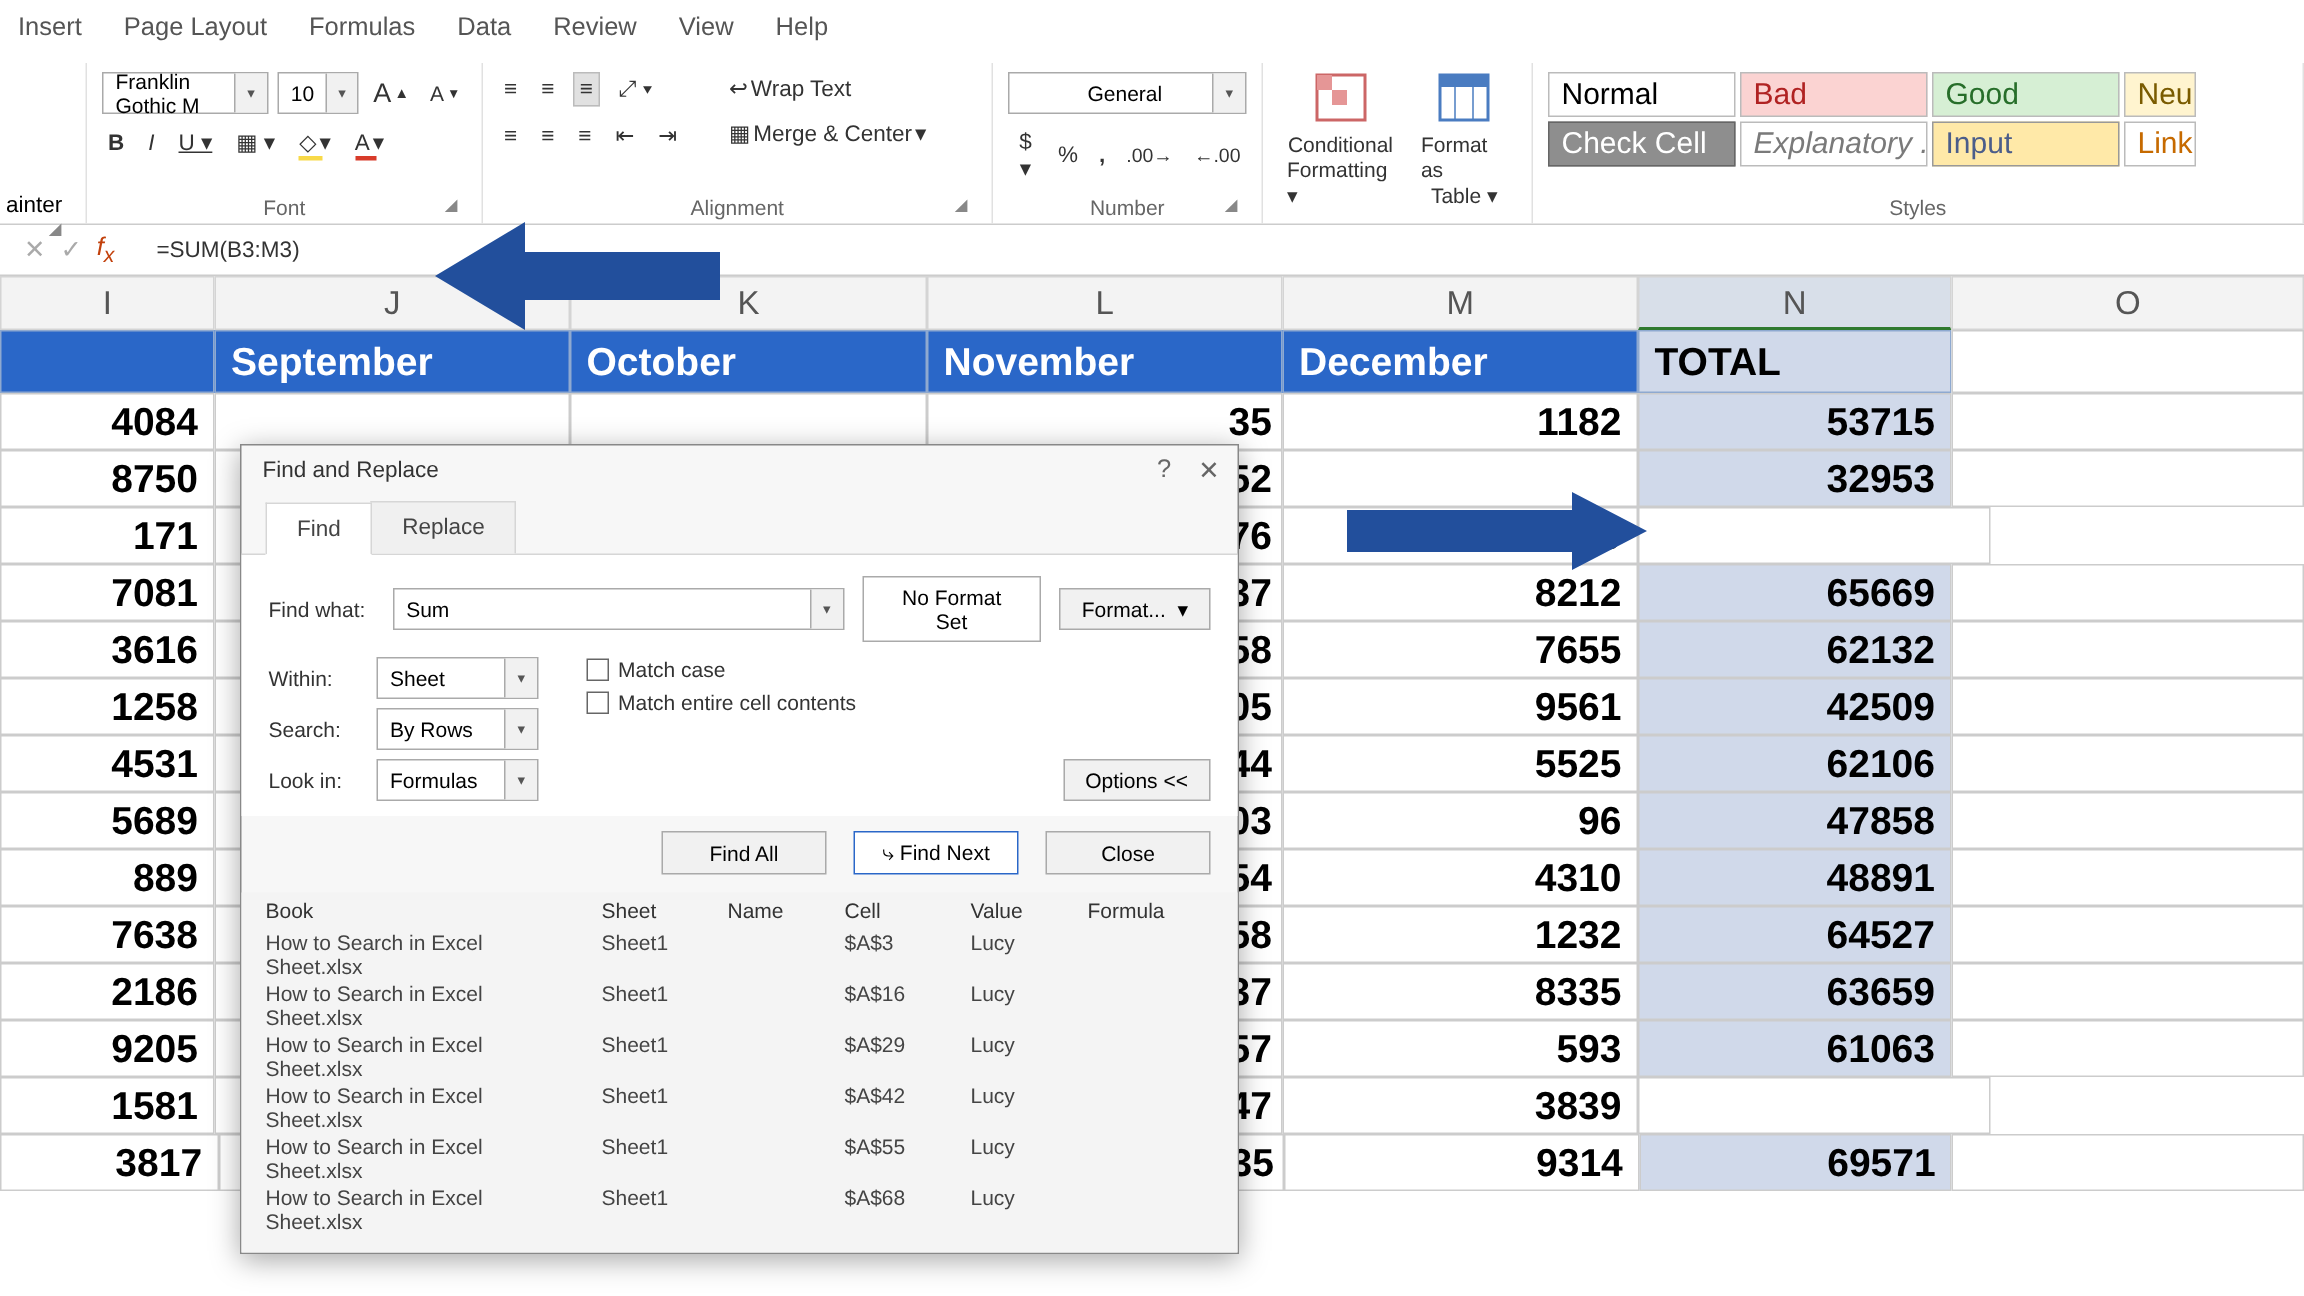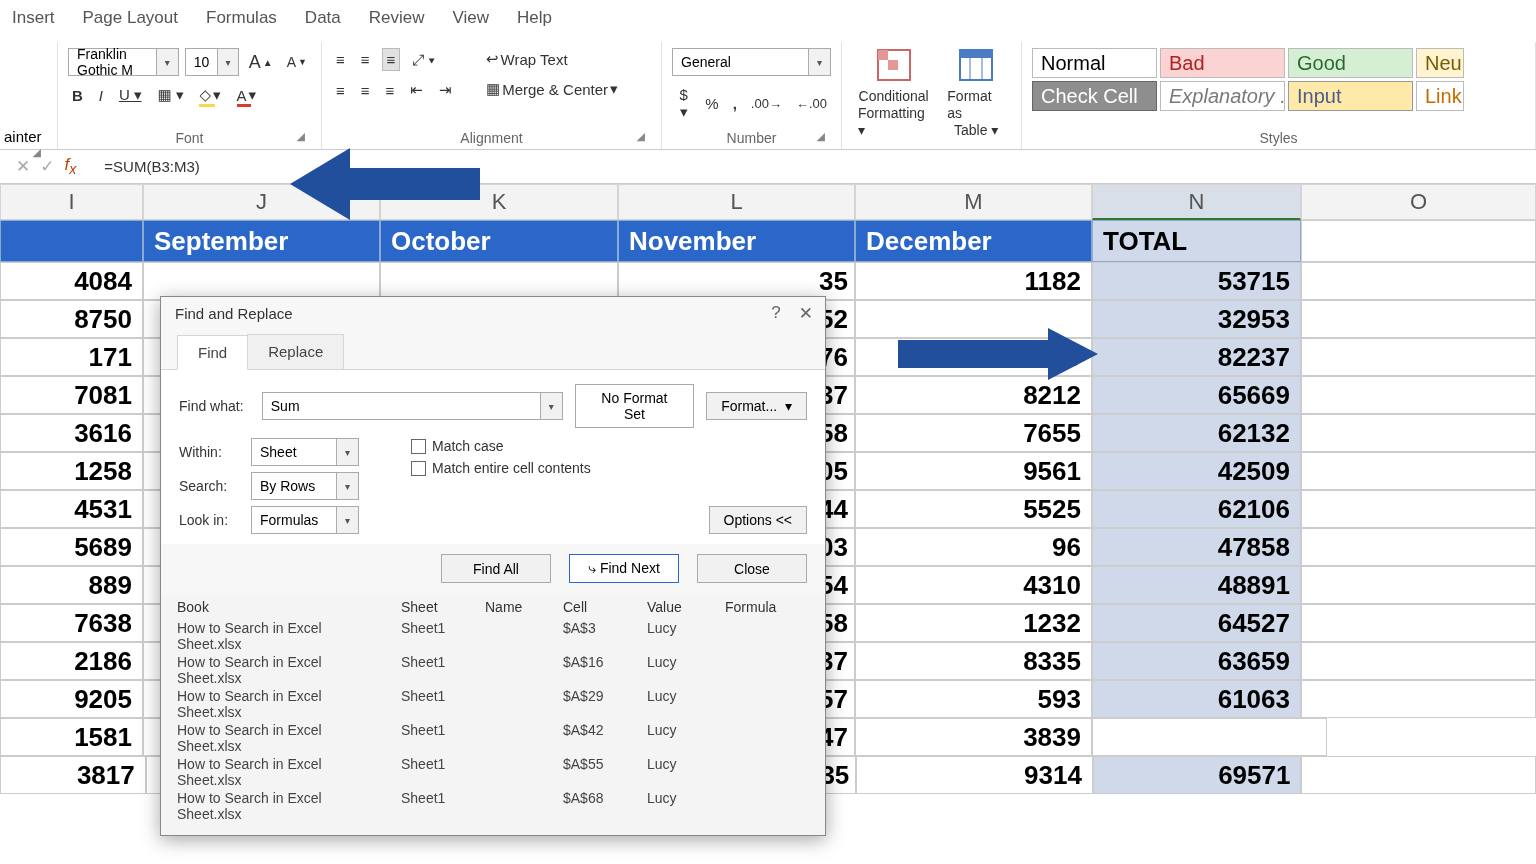--- a/index.html
+++ b/index.html
@@ -154,21 +154,21 @@
             <button class="btn"><span>▦</span> <span>Merge &amp; Center</span> ▾</button>
           </div>
       </div>
     </div>
     <div class="group-label"><span>Alignment</span><span class="dialog-arr">◢</span></div>
   </div>
 
   <div class="group" style="width:180px;">
     <div style="flex:1; padding-top:6px;">
       <div class="row">
-          <div class="combo" style="width:162px;">
+          <div class="combo" style="width:162px;padding-left:44px;">
             <div class="body">General</div>
             <div class="arr">▾</div>
           </div>
         </div>
       <div class="row" style="margin-top:8px; gap:6px; font-size:18px;">
         <button class="btn">$ ▾</button>
         <button class="btn">%</button>
         <button class="btn" style="font-weight:bold;">,</button>
         <button class="btn" style="font-size:13px;">.00→</button>
         <button class="btn" style="font-size:13px;">←.00</button>
@@ -271,21 +271,20 @@
         <div class="cell" style="width: 237px;"></div>
         <div class="cell ncol" style="width: 209px;">32953</div>
         <div class="cell" style="width: 235px; background: rgb(255, 255, 255);"></div>
       </div>
       <div class="data-row">
         <div class="cell" style="width: 143px;">171</div>
         <div class="cell" style="width: 237px; background: rgb(255, 255, 255);"></div>
         <div class="cell" style="width: 238px; background: rgb(255, 255, 255);"></div>
         <div class="cell" style="width: 237px; justify-content: flex-end; padding-right: 6px;">76</div>
         <div class="cell" style="width: 237px;">6779</div>
-        <div class="cell ncol" style="width: 209px;">82237</div>
         <div class="cell" style="width: 235px; background: rgb(255, 255, 255);"></div>
       </div>
       <div class="data-row">
         <div class="cell" style="width: 143px;">7081</div>
         <div class="cell" style="width: 237px; background: rgb(255, 255, 255);"></div>
         <div class="cell" style="width: 238px; background: rgb(255, 255, 255);"></div>
         <div class="cell" style="width: 237px; justify-content: flex-end; padding-right: 6px;">37</div>
         <div class="cell" style="width: 237px;">8212</div>
         <div class="cell ncol" style="width: 209px;">65669</div>
         <div class="cell" style="width: 235px; background: rgb(255, 255, 255);"></div>
@@ -403,21 +402,21 @@
   <div class="dlg-body">
     <div class="fld-row">
       <div class="fld-lbl">Find what:</div>
       <div class="combo" style="width:306px;">
           <div class="body">Sum</div>
           <div class="arr">▾</div>
         </div>
       <button class="dbtn" style="background:#fff;">No Format Set</button>
       <button class="dbtn"><span>Format...</span>&nbsp;&nbsp;▾</button>
     </div>
-    <div style="display:flex; gap:44px; margin-top:4px;">
+    <div style="display:flex; gap:24px; margin-top:4px;">
       <div>
         <div class="fld-row" style="margin-bottom:6px;">
           <div class="fld-lbl" style="width:60px;">Within:</div>
           <div class="combo small-combo">
               <div class="body">Sheet</div>
               <div class="arr">▾</div>
             </div>
         </div>
         <div class="fld-row" style="margin-bottom:6px;">
           <div class="fld-lbl" style="width:60px;">Search:</div>

